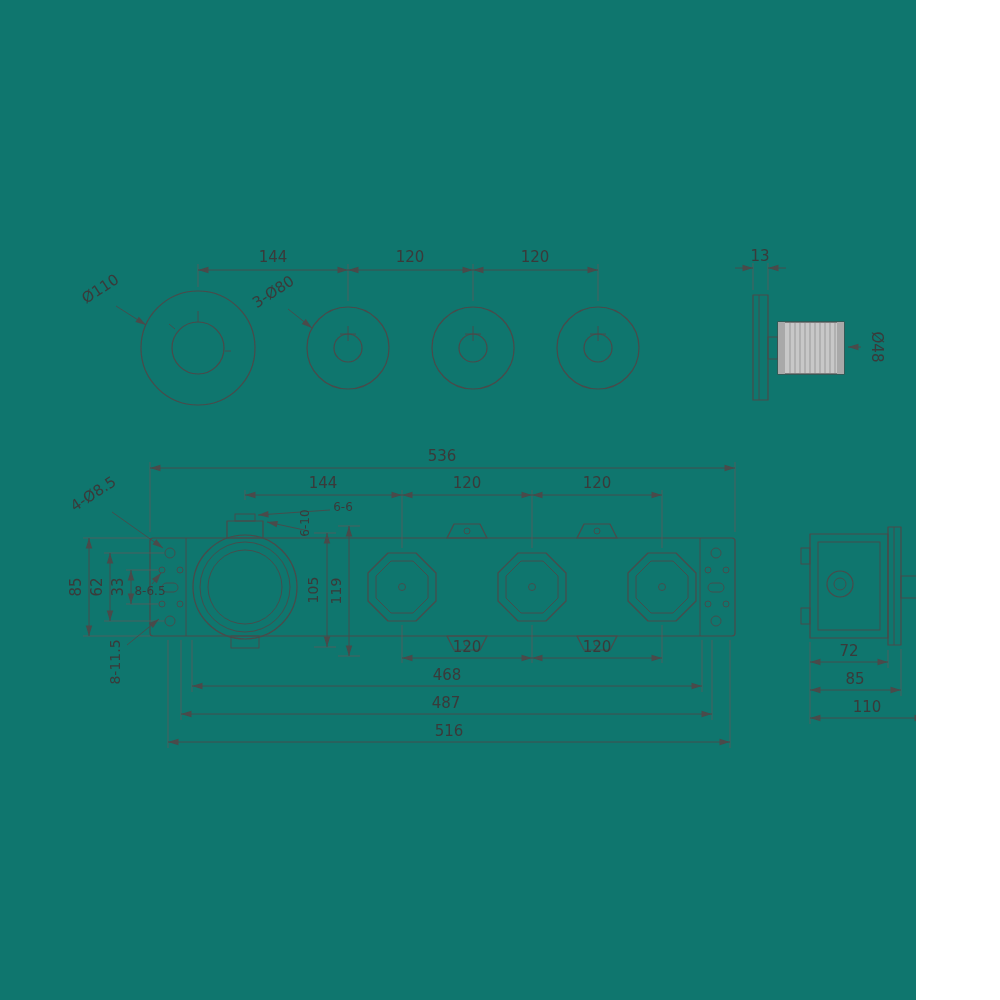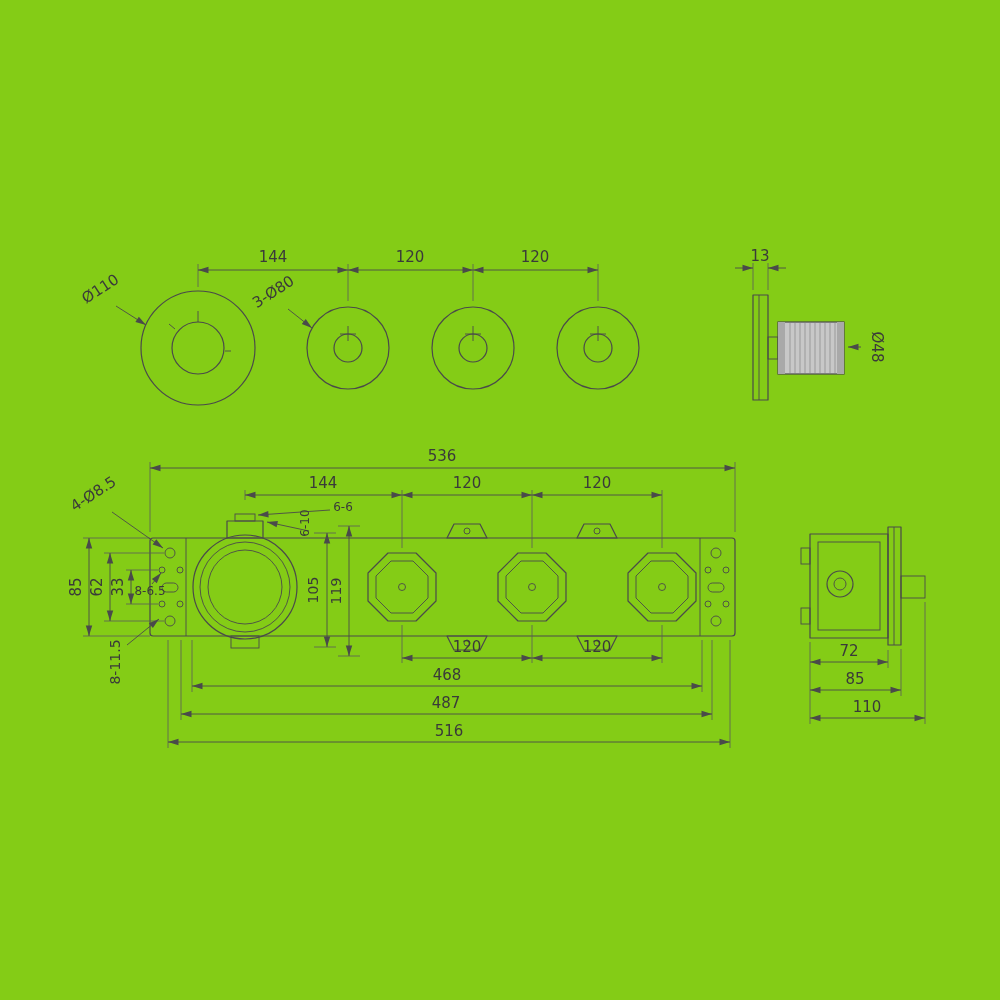--- a/index.html
+++ b/index.html
@@ -1,16 +1,16 @@
 <!DOCTYPE html>
 <html><head>
 <meta charset="utf-8">
 <style>
   html,body{margin:0;padding:0;background:#fff;}
-  #canvas{position:relative;width:1000px;height:1000px;background:#84cc16;overflow:hidden;
+  #canvas{position:relative;width:916px;height:1000px;background:#0f766e;overflow:hidden;
           font-family:"DejaVu Sans", sans-serif;}
   svg{display:block;}
   .geo{stroke:#4a4a4a;stroke-width:1.2;fill:none;stroke-linejoin:round;}
   .geo-thin{stroke:#4a4a4a;stroke-width:0.9;fill:none;}
   .ext{stroke:#5a5a5a;stroke-width:0.8;fill:none;}
   .dim{stroke:#4a4a4a;stroke-width:0.9;fill:none;}
   .txt{font-family:"DejaVu Sans", sans-serif;font-size:15px;fill:#3a3a3a;}
   .txt-sm{font-family:"DejaVu Sans", sans-serif;font-size:12px;fill:#3a3a3a;}
   .txt-md{font-family:"DejaVu Sans", sans-serif;font-size:14px;fill:#3a3a3a;}
   .mid{text-anchor:middle;}

